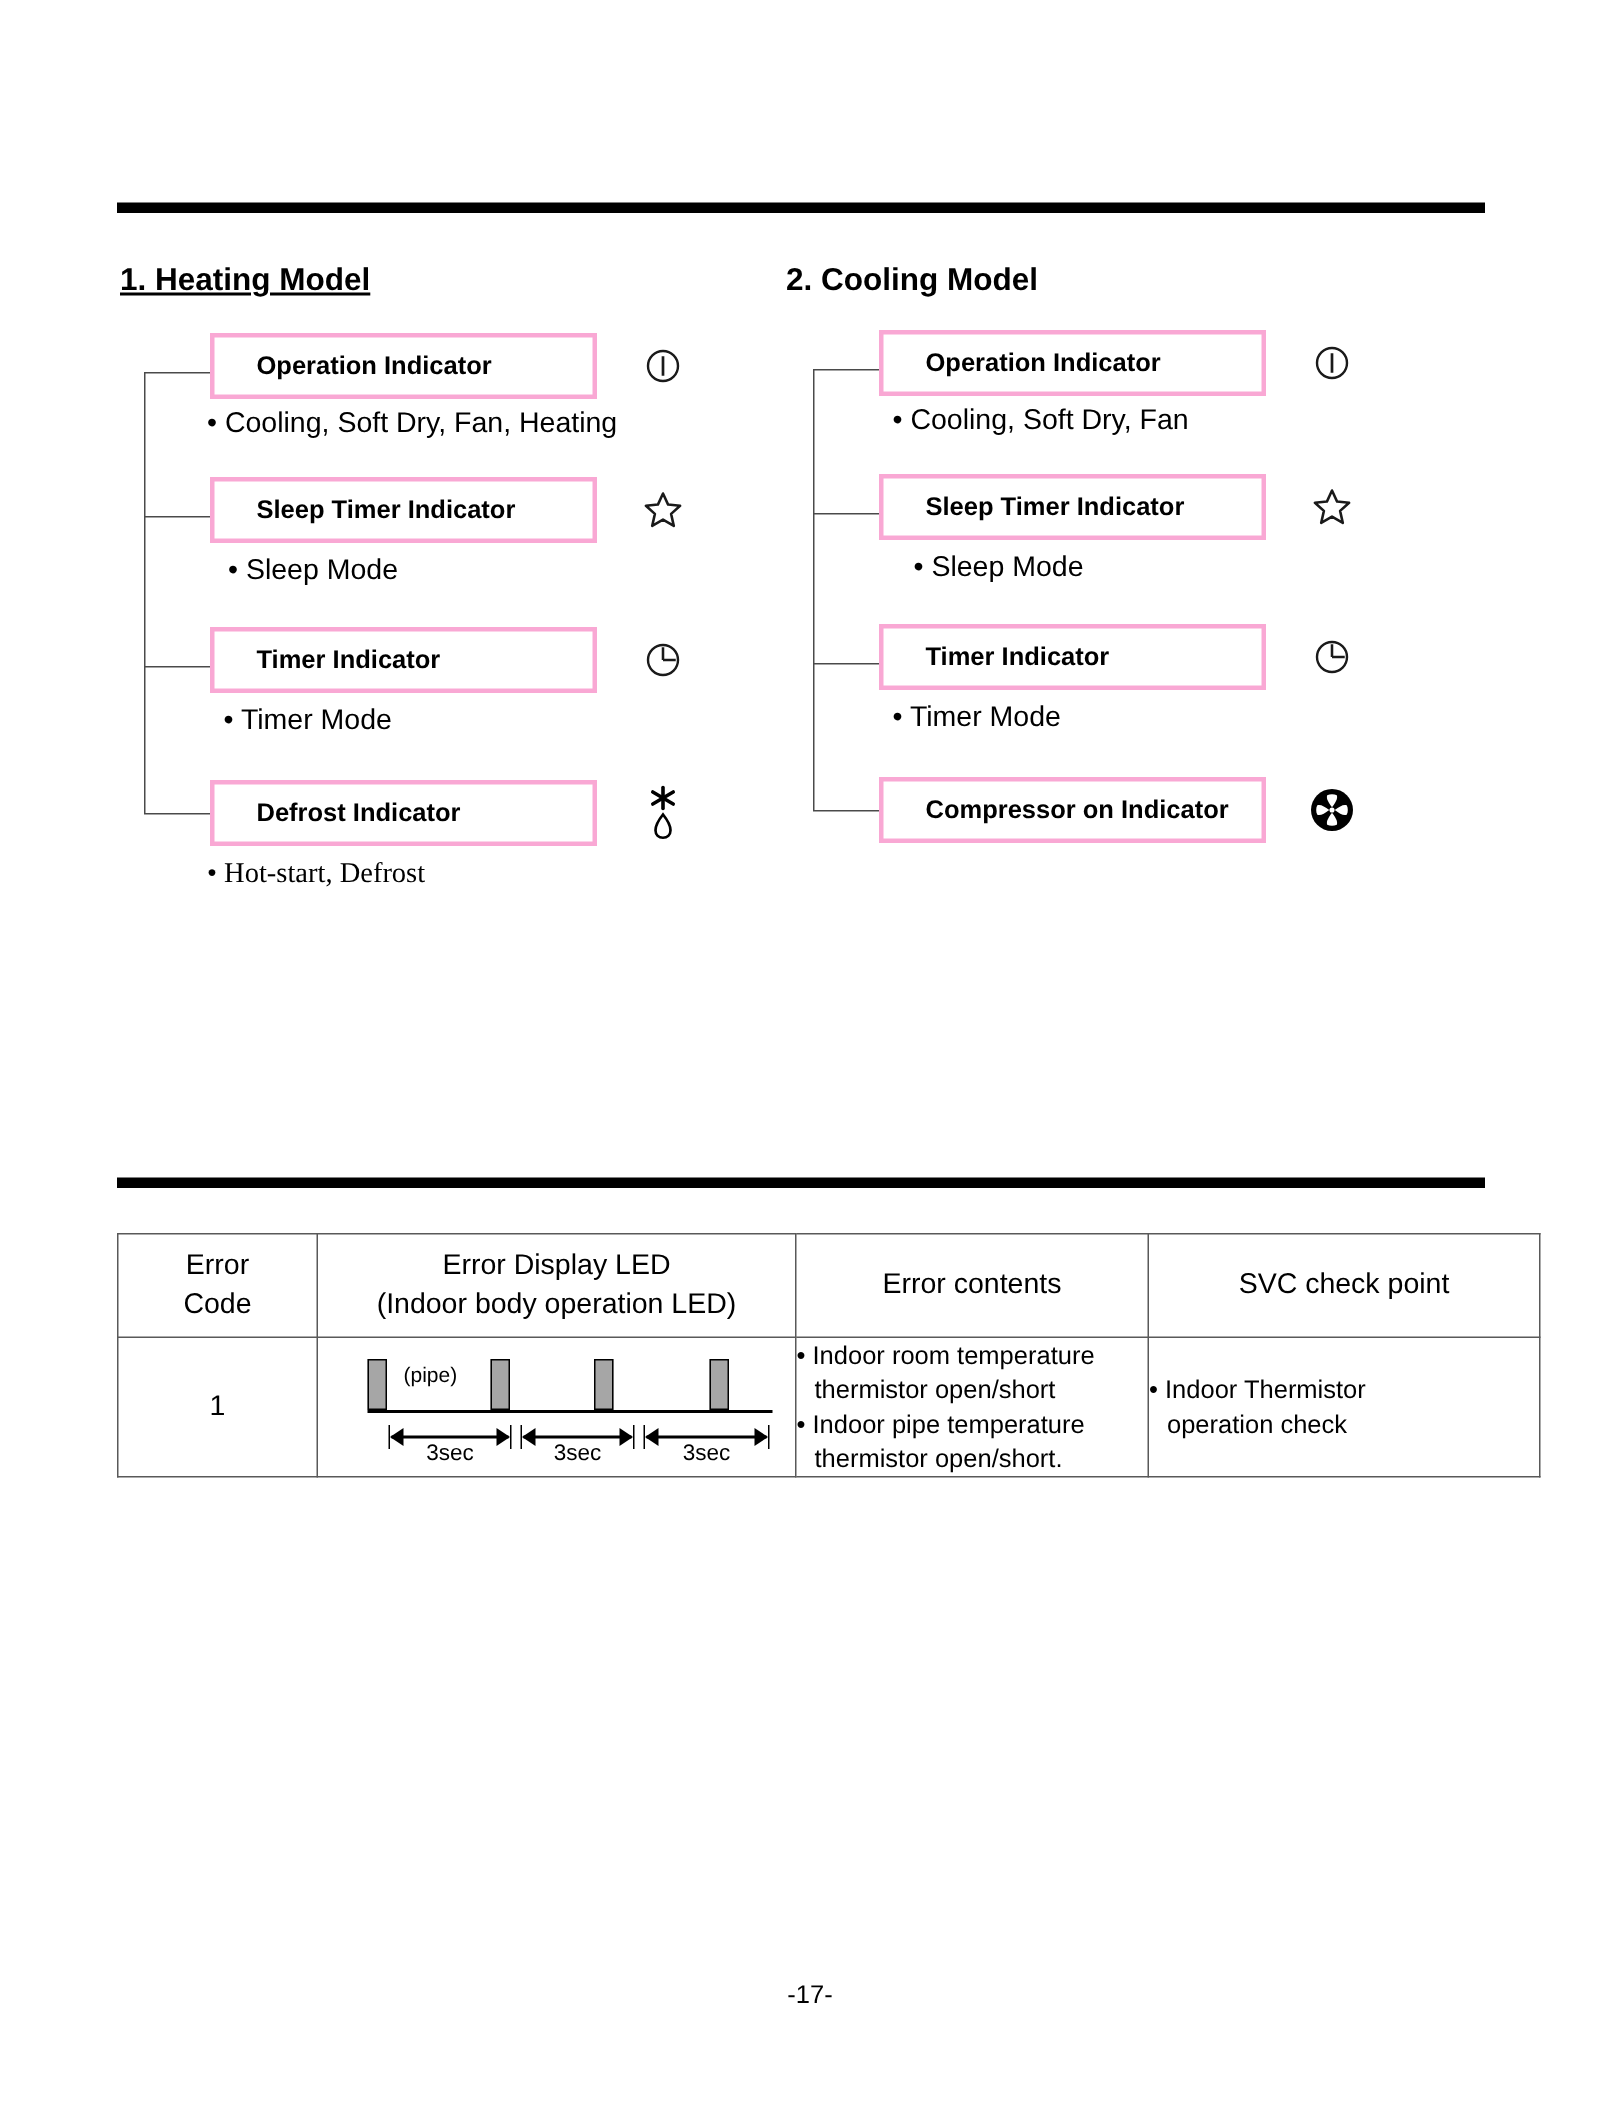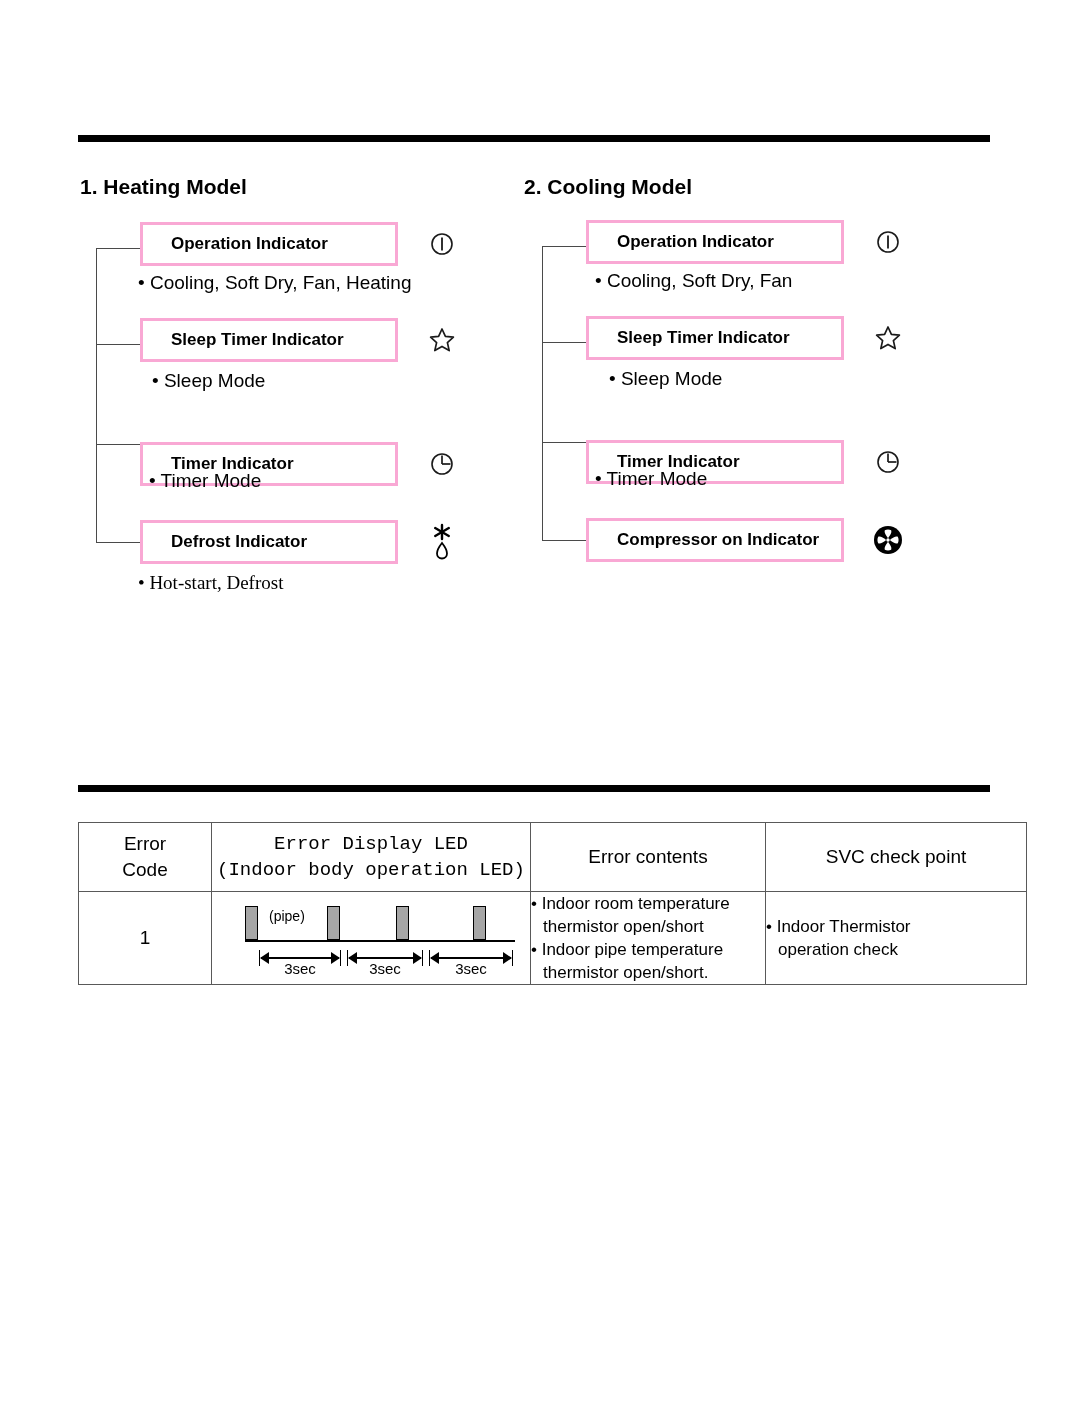--- a/index.html
+++ b/index.html
@@ -48,21 +48,21 @@
   #rule-display { top: 135px; }
   #rule-selfdiag { top: 785px; }
 
   
   .model-heading {
     position: absolute;
     font-weight: bold;
     font-size: 21px;
     white-space: nowrap;
   }
-  #heading-heating { left: 80px; top: 175px; }
+  #heading-heating { left: 80px; top: 175px; text-decoration: underline; }
   #heading-cooling { left: 524px; top: 175px; }
 
   
   .tree {
     position: absolute;
     width: 440px;
     height: 390px;
   }
   #tree-heating { left: 96px; top: 222px; }
   #tree-cooling { left: 542px; top: 220px; }
@@ -114,21 +114,21 @@
     width: 44px;
     height: 44px;
     display: flex;
     align-items: center;
     justify-content: center;
   }
 
   
   .row0 { top: 0px; }
   .row1 { top: 96px; }
-  .row2 { top: 196px; margin-top: 24px; }
+  .row2 { top: 196px; }
   .row3 { top: 298px; }
 
   .note0 { top: 50px; }
   .note1 { top: 148px; margin-left: 14px; }
   .note2 { top: 248px; }
   .note3 { top: 350px; font-family: Liberation Serif, serif; }
 
   .branch0 { top: 26px; }
   .branch1 { top: 122px; }
   .branch2 { top: 222px; }
@@ -149,21 +149,21 @@
     font-weight: normal;
     vertical-align: middle;
   }
   #diag-table thead td {
     text-align: center;
     font-size: 19px;
     line-height: 26px;
     padding: 8px 4px;
   }
   .col-code { width: 124px; }
-  .col-led  { width: 310px; font-family: Liberation Mono, monospace; }
+  .col-led  { width: 310px; }
   .col-cont { width: 226px; }
   .col-svc  { width: 252px; }
 
   .code-cell {
     text-align: center;
     font-size: 19px;
   }
   .contents-cell {
     font-size: 17px;
     line-height: 23px;
@@ -463,14 +463,15 @@
         </td>
 
         <td class="svc-cell">
           <div class="bullet-line">• Indoor Thermistor</div>
           <div class="svc-sub">operation check</div>
         </td>
       </tr>
     </tbody>
   </table>
 
+  <div id="page-number">-17-</div>
 
 </div>
 
 </body></html>

